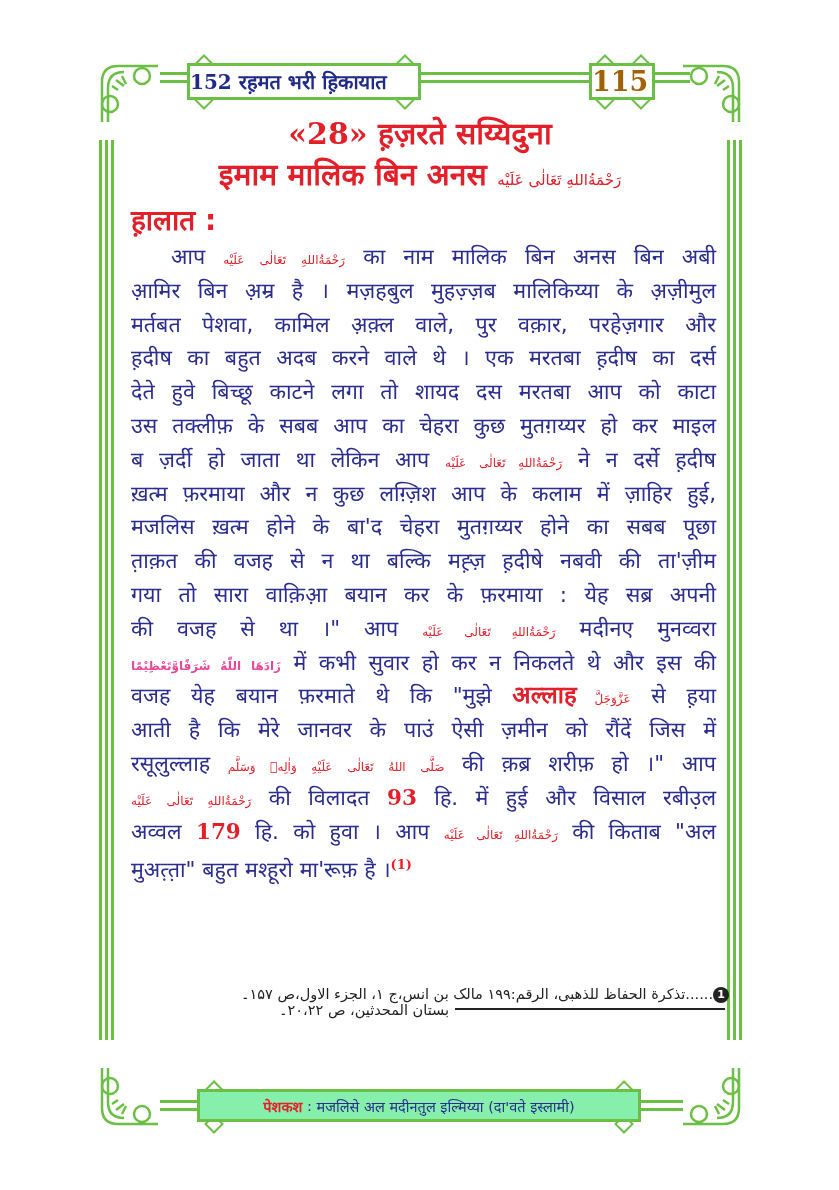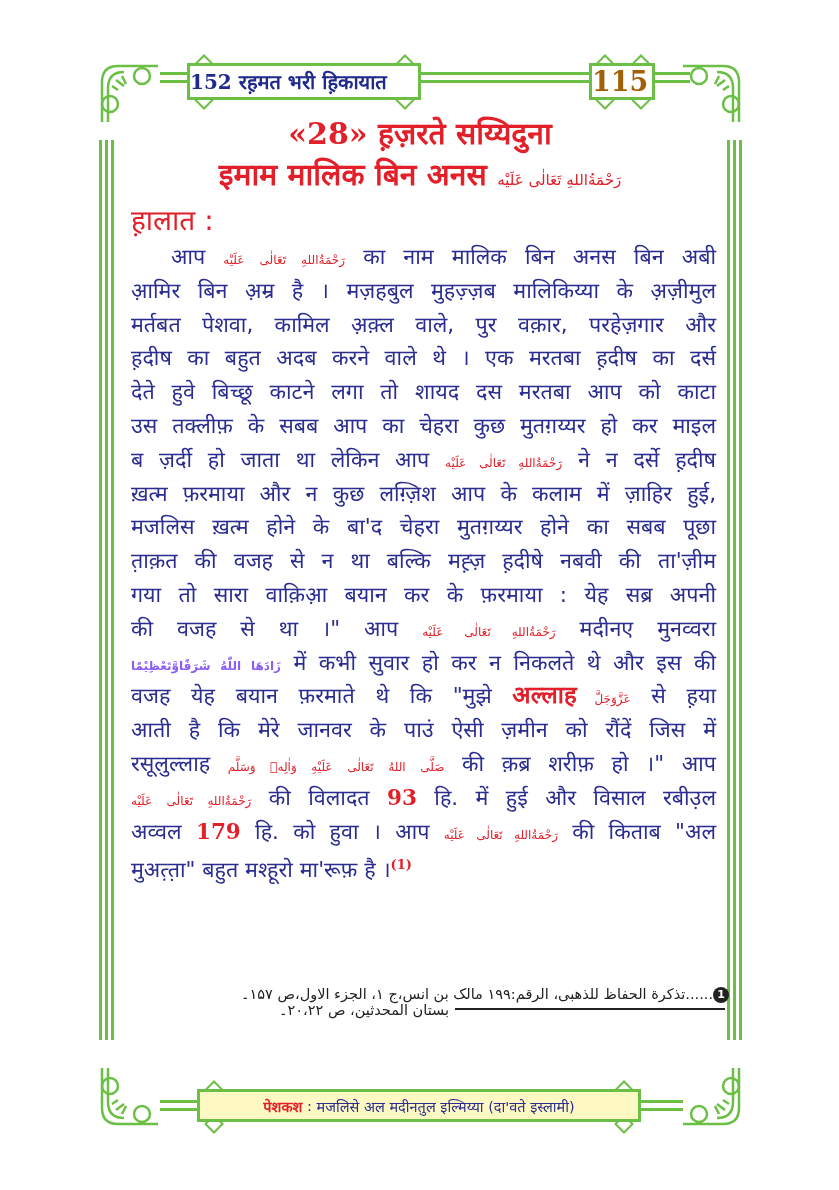--- a/index.html
+++ b/index.html
@@ -12,35 +12,35 @@
   .hdr-box { position:absolute; border:3px solid #6cbf45; background:#fff; display:flex;
              align-items:center; justify-content:flex-start; box-sizing:border-box; }
   .hdr-title { color:#1f2a8a; font-family:"DejaVu Serif", serif; font-weight:bold; font-size:20px; white-space:nowrap; }
   .hdr-page { color:#a16207; font-family:"DejaVu Serif", serif; font-weight:bold; font-size:27px; }
   .diamond { position:absolute; width:10px; height:10px; border:2px solid #6cbf45; background:#fff; transform:rotate(45deg); }
   .title1, .title2 { position:absolute; left:115px; width:610px; text-align:center; color:#e3202a; font-weight:bold; white-space:nowrap; }
   .title1 { top:112px; font-size:30px; }
   .title2 { top:153px; font-size:30px; }
   .title-num { font-family:"DejaVu Serif", serif; }
   .title-ar { font-size:15px; font-weight:normal; }
-  .section { position:absolute; left:131px; top:200px; color:#e3202a; font-size:28px; font-weight:normal; }
+  .section { position:absolute; left:131px; top:200px; color:#e3202a; font-size:28px; font-weight:bold; }
   .body { position:absolute; left:131px; width:585px; top:240px; color:#2a2d8f; font-size:21.5px; line-height:33.8px; }
   .line { white-space:nowrap; text-align:justify; text-align-last:justify; display:block; height:33.8px; overflow:visible; }
   .line.last { text-align-last:left; }
   .line.first { text-indent:40px; }
   .ar { color:#e3202a; font-size:12px; }
-  .ar-black { color:#8b5cf6; font-size:12px; font-weight:bold; }
+  .ar-black { color:#ec4899; font-size:12px; font-weight:bold; }
   .num { color:#e3202a; font-weight:bold; font-family:"DejaVu Serif", serif; }
   .allah { color:#e3202a; font-weight:bold; font-size:24px; }
   .sup { color:#e3202a; font-size:13px; vertical-align:super; font-family:"DejaVu Serif", serif; font-weight:bold; }
   .fn-rule { position:absolute; left:455px; top:1008px; width:270px; height:2px; background:#222; }
   .fn-line { position:absolute; color:#222; font-size:14.5px; direction:rtl; white-space:nowrap; }
   .fn-badge { display:inline-block; width:16px; height:16px; border-radius:50%; background:#222; color:#fff;
               font-size:11px; text-align:center; line-height:16px; font-weight:bold; direction:ltr; vertical-align:middle; }
-  .footer-box { position:absolute; left:197px; top:1089px; width:444px; height:33px; border:3px solid #6cbf45; background:#fef9c3;
+  .footer-box { position:absolute; left:197px; top:1089px; width:444px; height:33px; border:3px solid #6cbf45; background:#86efac;
                 box-sizing:border-box; display:flex; align-items:center; justify-content:center; font-size:14.5px; white-space:nowrap; }
   .footer-label { color:#e3202a; font-weight:bold; }
   .footer-text { color:#2a2d8f; }
 </style>
 </head>
 <body>
 
 <div>
 
   <div class="vline" style="left:99px; top:140px; height:900px;"></div>

